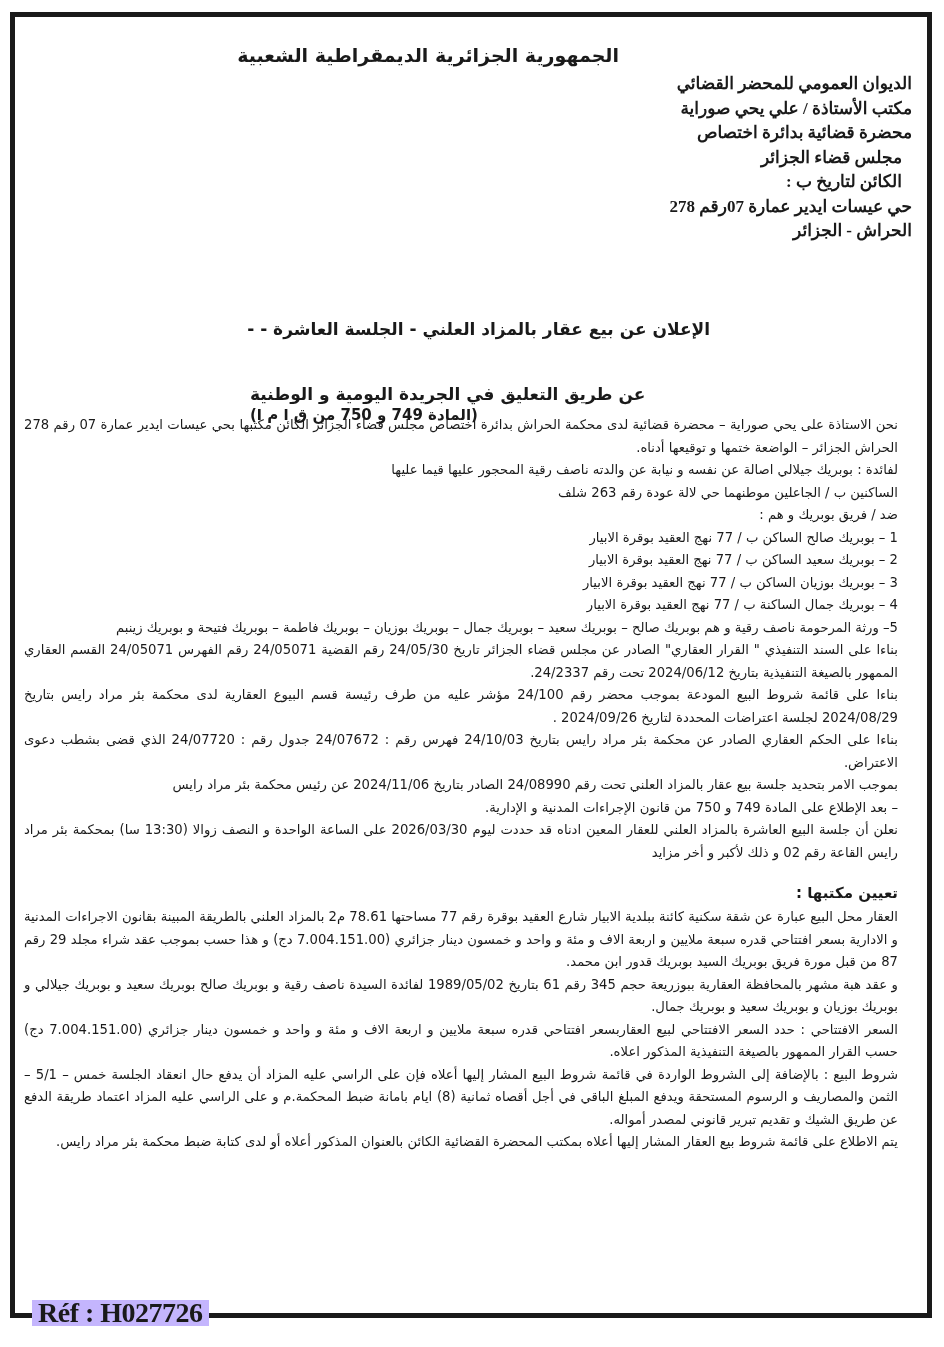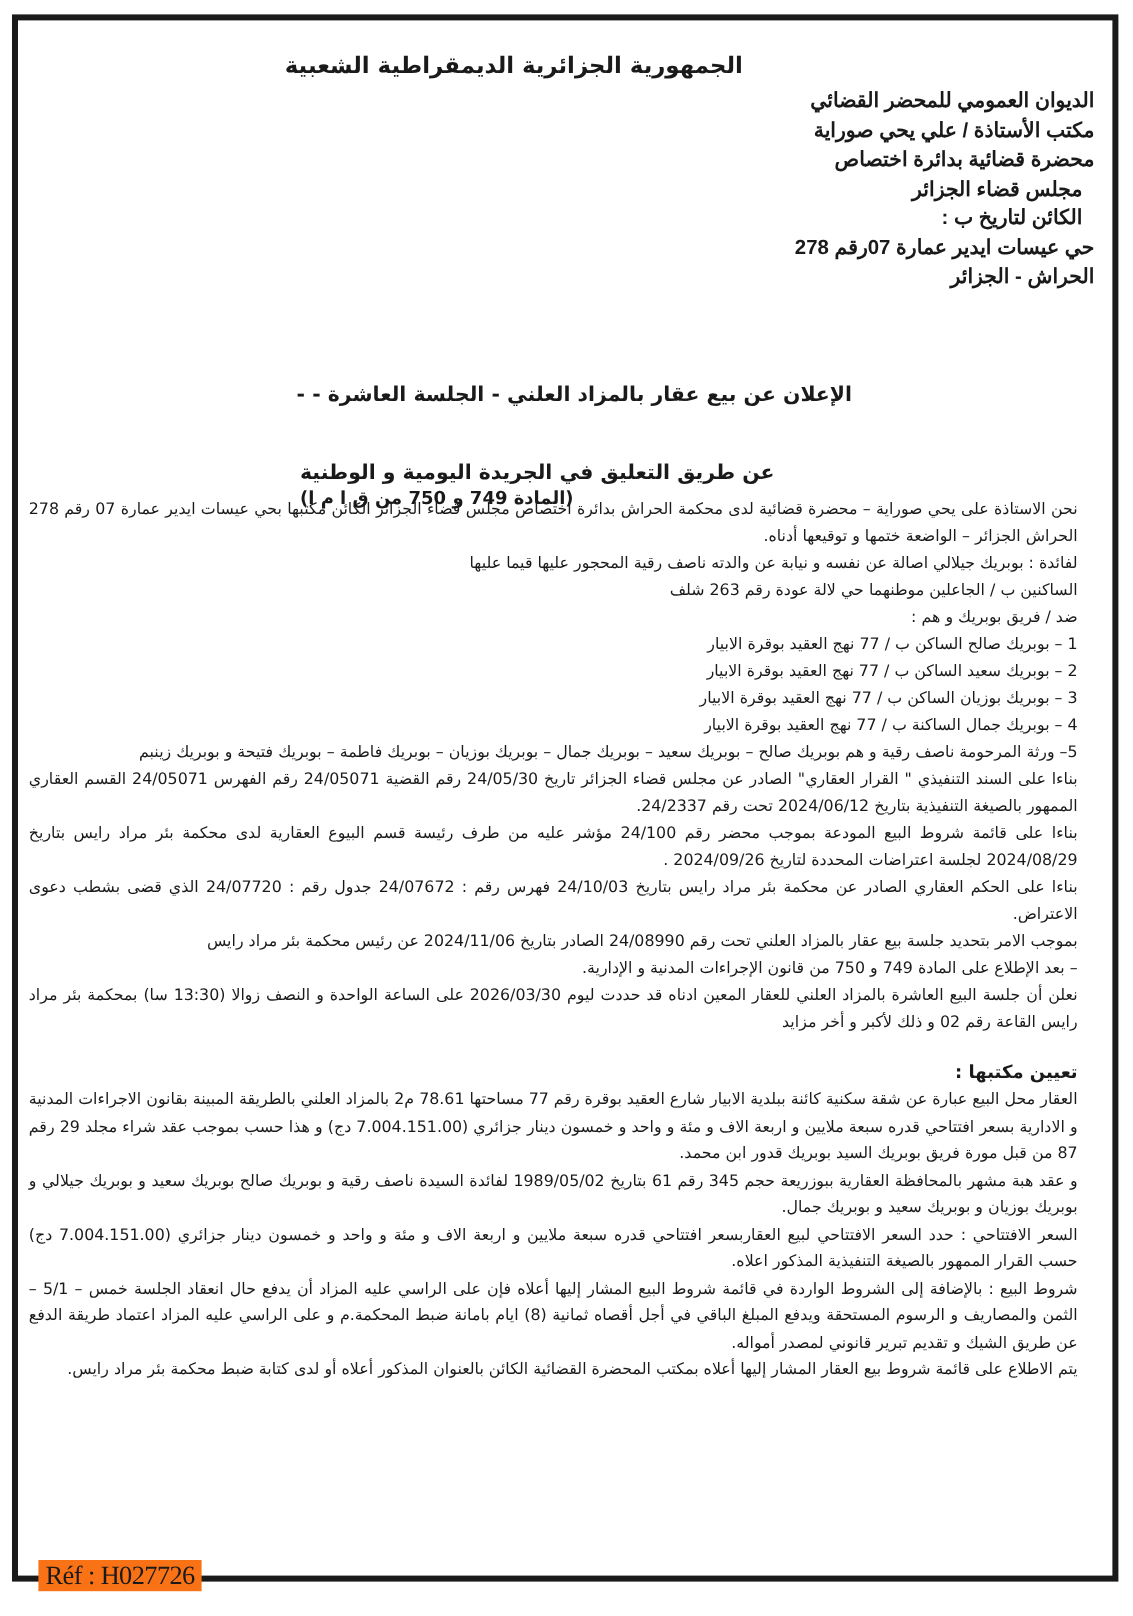--- a/index.html
+++ b/index.html
@@ -9,38 +9,38 @@
     left: 10px; top: 12px;
     width: 912px; height: 1296px;
     border-top: 5px solid #1a1a1a;
     border-left: 5px solid #1a1a1a;
     border-right: 5px solid #1a1a1a;
     border-bottom: 5px solid #1a1a1a;
   }
   .ref {
     position: absolute;
     left: 32px; top: 1300px;
-    background: #f97316;
+    background: #c4b5fd;
     padding: 0 6px 0 6px;
     font-family: "Liberation Serif", serif;
-    font-weight: normal;
-    font-size: 22px;
+    font-weight: bold;
+    font-size: 28px;
     color: #1a1a1a;
     line-height: 26px;
     letter-spacing: -0.5px;
   }
   .ar { direction: rtl; unicode-bidi: embed; color: #1a1a1a; }
   .republic {
     position: absolute; right: 325px; top: 44px;
     font-family: "DejaVu Sans", sans-serif; font-weight: bold;
     font-size: 19px; white-space: nowrap;
   }
   .office {
     position: absolute; right: 32px; top: 72px;
-    font-family: Liberation Sans, sans-serif; font-weight: bold;
+    font-family: Liberation Serif, serif; font-weight: bold;
     font-size: 17px; line-height: 24.5px; text-align: right;
   }
   .office div { white-space: nowrap; }
   .office .indent { padding-right: 10px; }
   .titles {
     position: absolute; left: 250px; width: 460px; top: 318px;
     font-family: "DejaVu Sans", sans-serif; font-weight: bold;
     text-align: left; color: #1a1a1a;
   }
   .titles .t1 { font-size: 17px; line-height: 22px; white-space: nowrap; }

